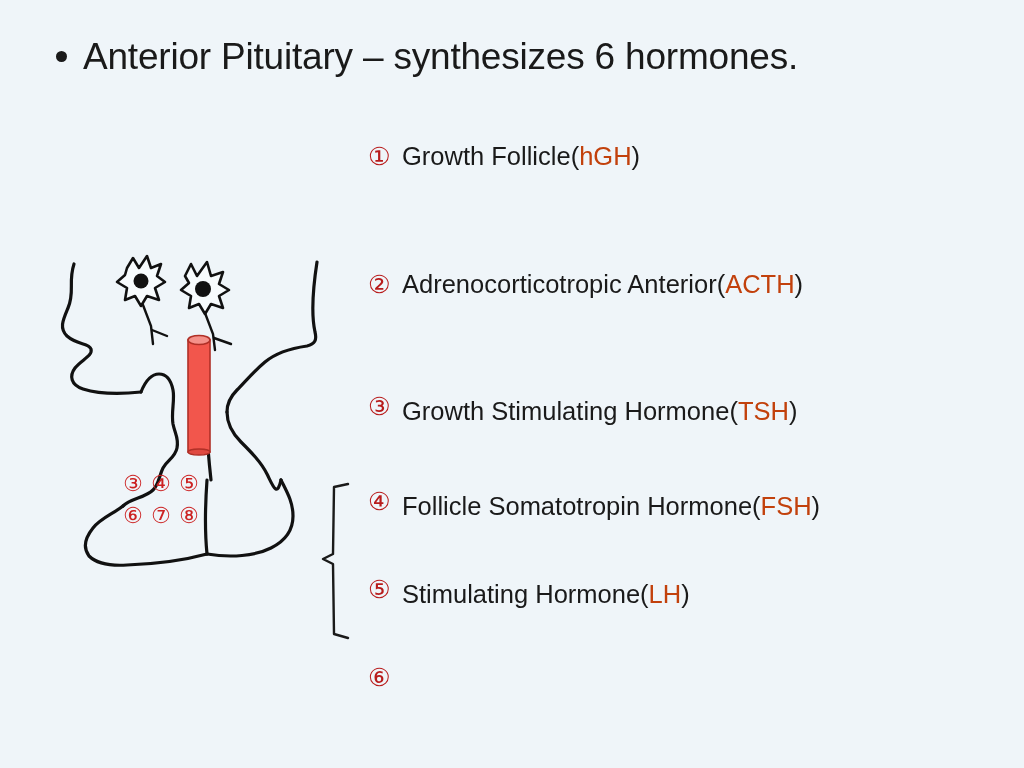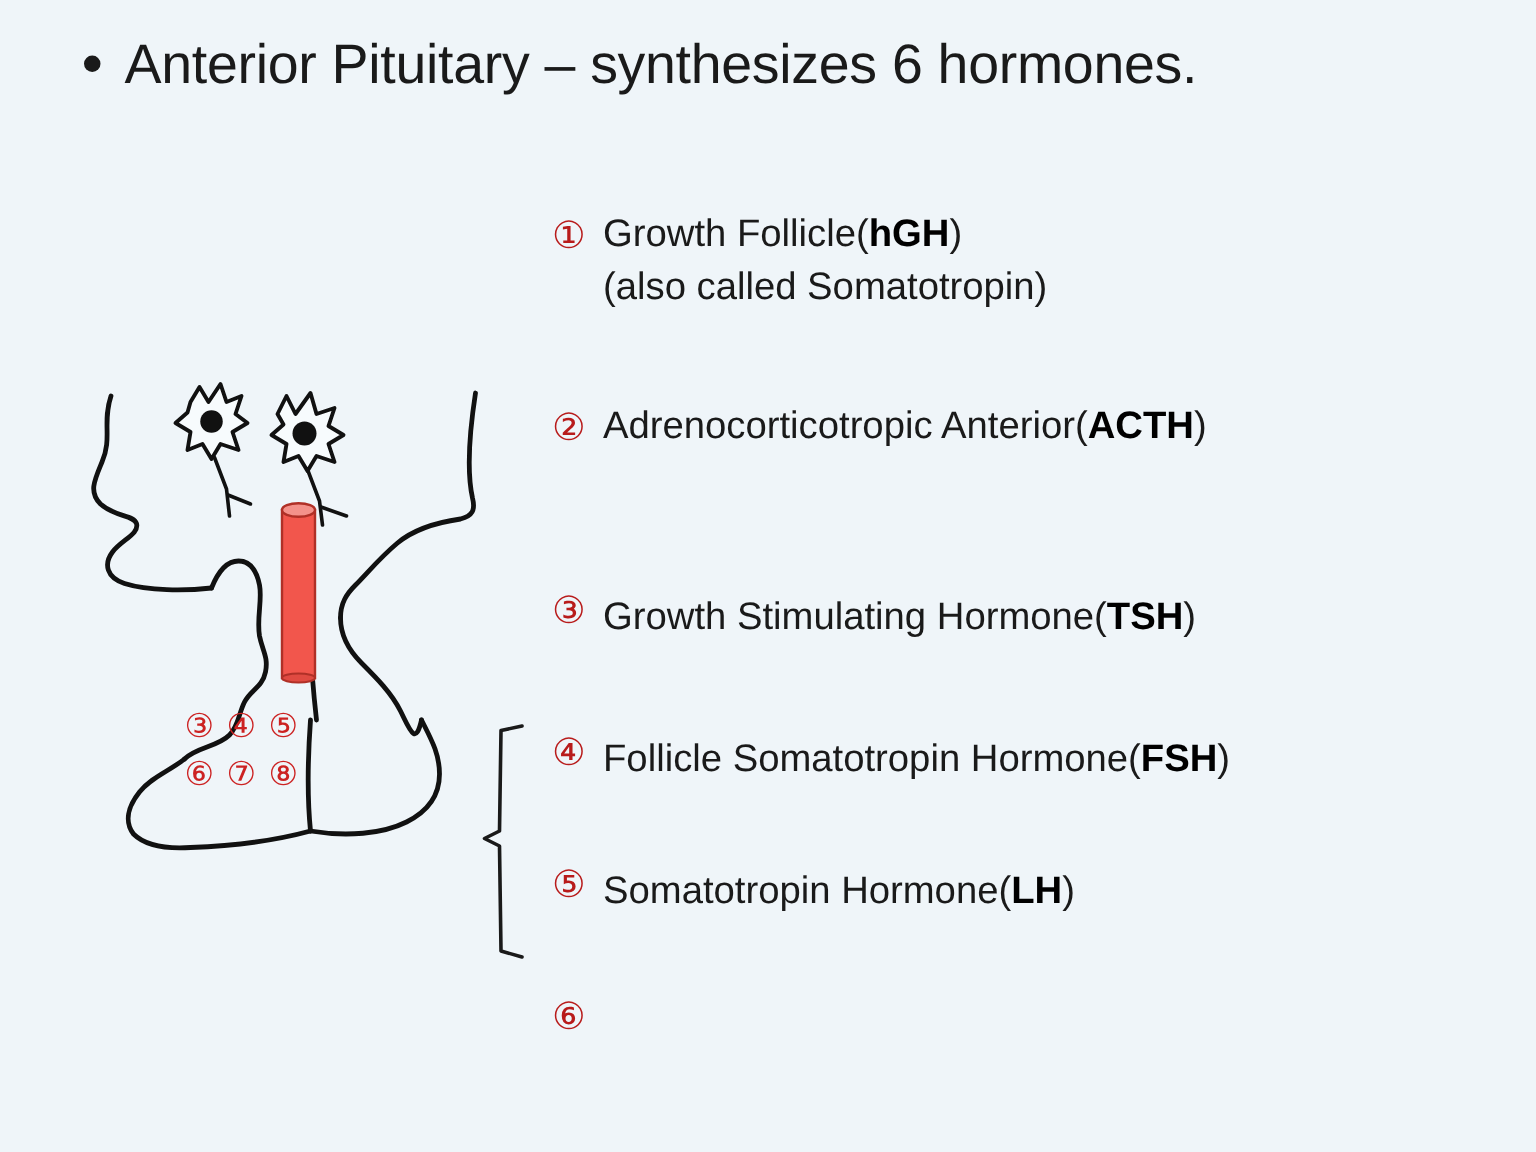--- a/index.html
+++ b/index.html
@@ -19,21 +19,21 @@
     position: relative;
     width: 1024px;
     height: 768px;
     background: #eff5f9;
   }
 
   
   .title-row {
     position: absolute;
     left: 56px;
-    top: 24px;
+    top: 38px;
     display: flex;
     align-items: baseline;
     gap: 16px;
     white-space: nowrap;
   }
   .title-bullet {
     width: 11px;
     height: 11px;
     border-radius: 50%;
     background: #1a1a1a;
@@ -70,22 +70,22 @@
     font-family: "DejaVu Sans", sans-serif;
     flex: 0 0 auto;
     width: 34px;
   }
   .hormone-body {
     font-size: 25.5px;
     color: #1a1a1a;
     line-height: 1.38;
   }
   .abbr {
-    color: #000000;
-    font-weight: bold;
+    color: #c2410c;
+    font-weight: normal;
   }
   .sub-line {
     display: block;
   }
 
   
   .item-1 { left: 0px;  top: 10px; }
   .item-1 .circ-num { position: relative; top: 4px; }
   .item-2 { left: 0px;  top: 138px; }
   .item-2 .circ-num { position: relative; top: 4px; }
@@ -202,21 +202,20 @@
       </g>
     </svg>
   </div>
 
   <div class="hormone-list">
 
     <div class="hormone-item item-1">
       <span class="circ-num">①</span>
       <span class="hormone-body">
         <span>Growth Follicle</span><span>(</span><span class="abbr">hGH</span><span>)</span>
-        <span class="sub-line">(also called Somatotropin)</span>
       </span>
     </div>
 
     <div class="hormone-item item-2">
       <span class="circ-num">②</span>
       <span class="hormone-body">
         <span>Adrenocorticotropic Anterior</span><span>(</span><span class="abbr">ACTH</span><span>)</span>
       </span>
     </div>
 
@@ -230,21 +229,21 @@
     <div class="hormone-item item-4">
       <span class="circ-num">④</span>
       <span class="hormone-body">
         <span>Follicle Somatotropin Hormone</span><span>(</span><span class="abbr">FSH</span><span>)</span>
       </span>
     </div>
 
     <div class="hormone-item item-5">
       <span class="circ-num">⑤</span>
       <span class="hormone-body">
-        <span>Somatotropin Hormone</span><span>(</span><span class="abbr">LH</span><span>)</span>
+        <span>Stimulating Hormone</span><span>(</span><span class="abbr">LH</span><span>)</span>
       </span>
     </div>
 
     <div class="hormone-item item-6">
       <span class="circ-num">⑥</span>
     </div>
 
   </div>
 
 </div>

